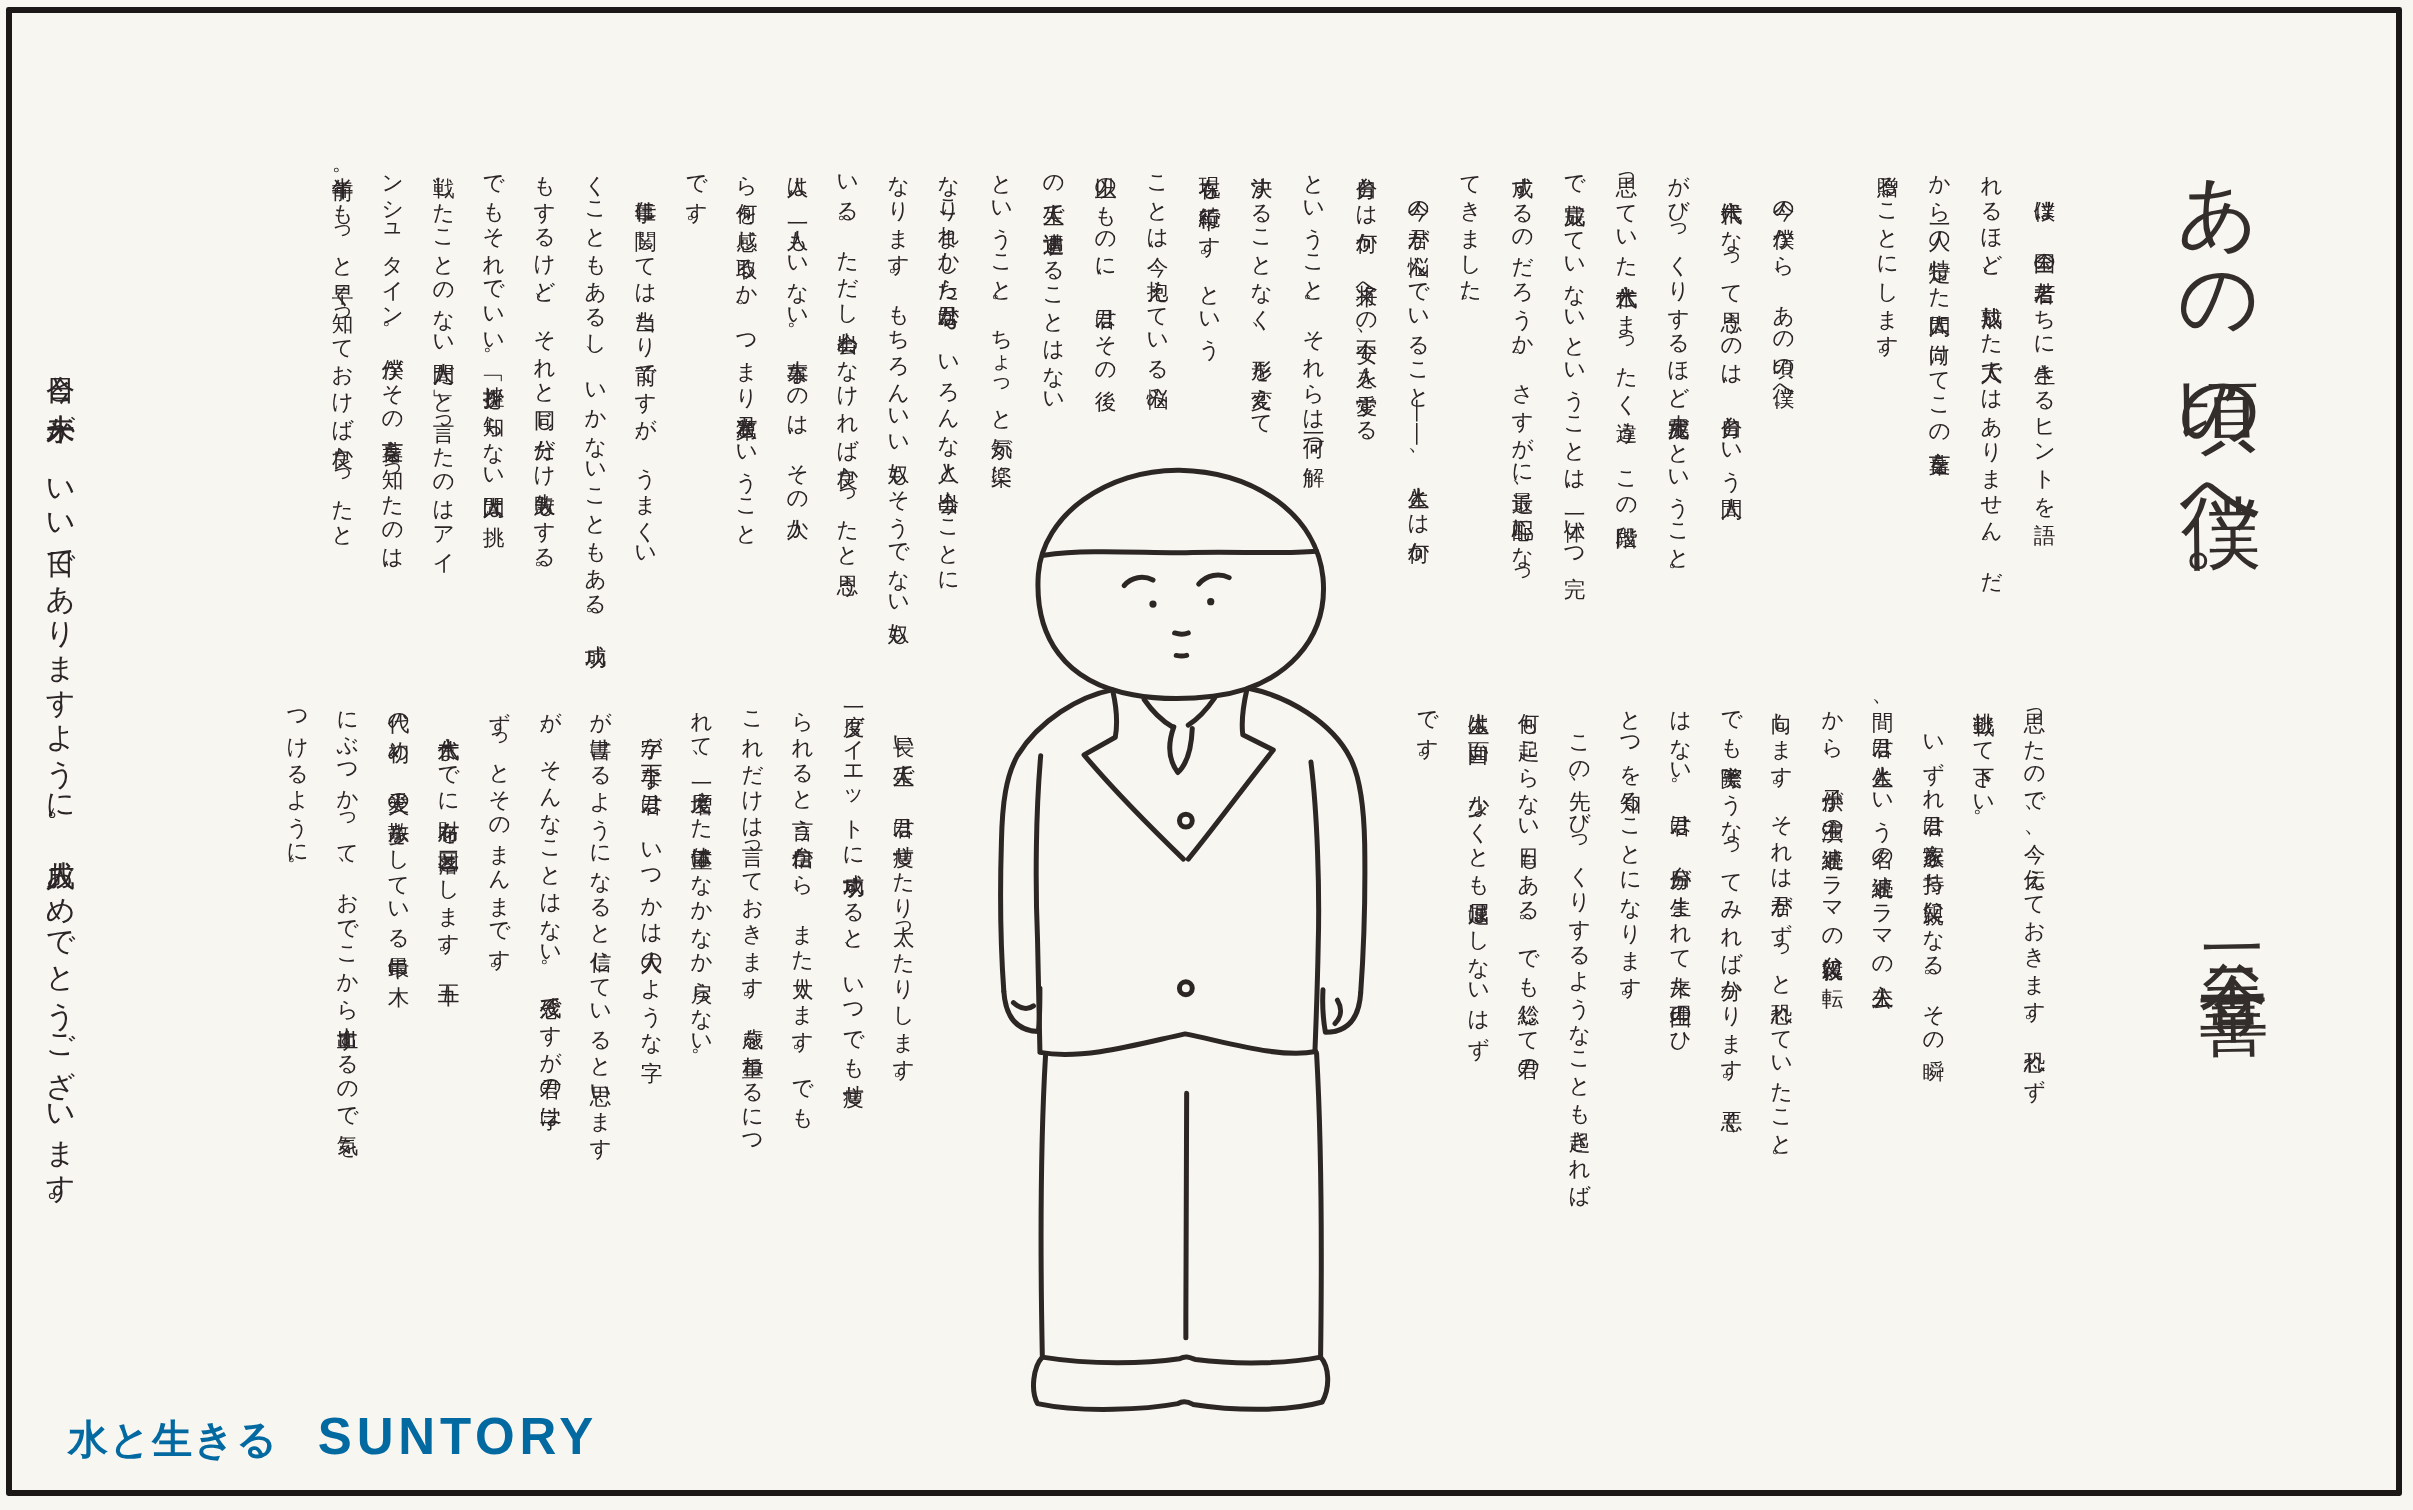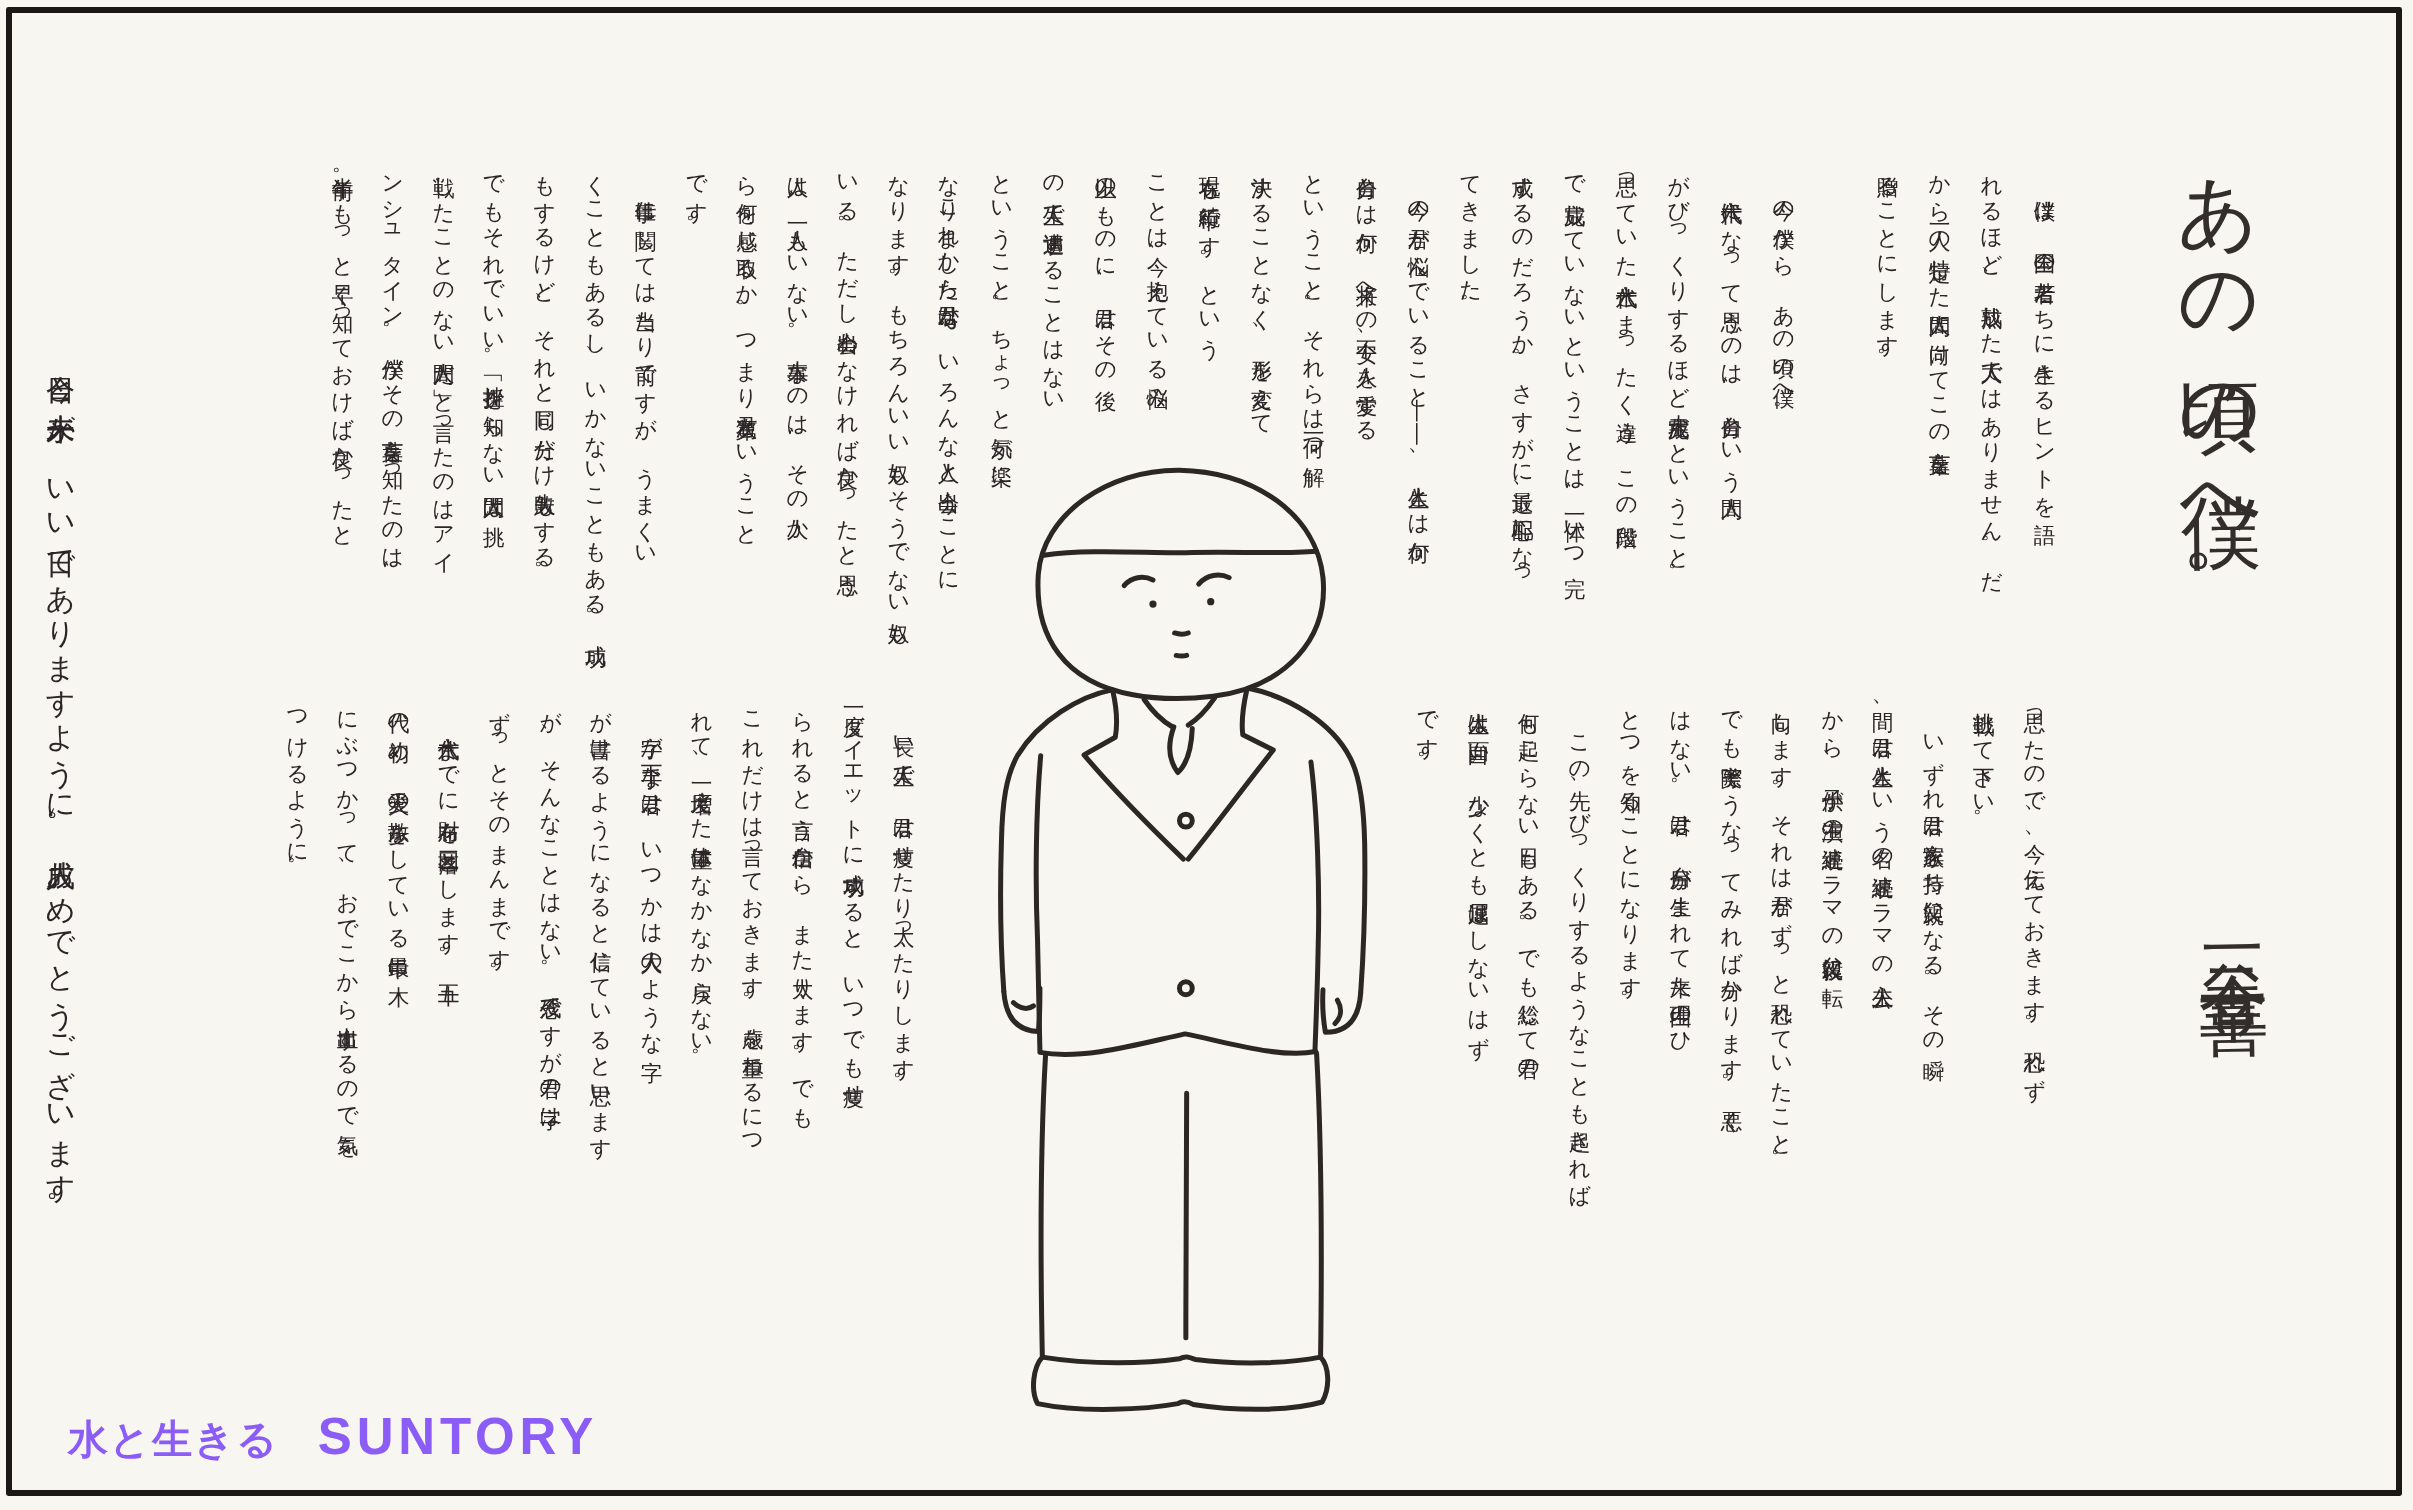--- a/index.html
+++ b/index.html
@@ -56,21 +56,21 @@
   }
   .left-greeting{
     font-size:29px;
     letter-spacing:1.6px;
     line-height:32px;
     font-weight:500;
   }
   .logo{
     position:absolute;left:68px;top:1411px;height:51px;
     display:flex;align-items:flex-end;gap:39px;
-    color:#8b5cf6;
+    color:#0369a1;
   }
   .logo .tagline{
     font-size:40px;font-weight:700;letter-spacing:1.6px;line-height:1;
     padding-bottom:3.2px;
   }
   .logo .brand{
     font-size:51px;font-weight:700;letter-spacing:4.8px;line-height:1;
     transform:scaleY(1.02);
   }
   svg.man{position:absolute;left:995px;top:457px;}

